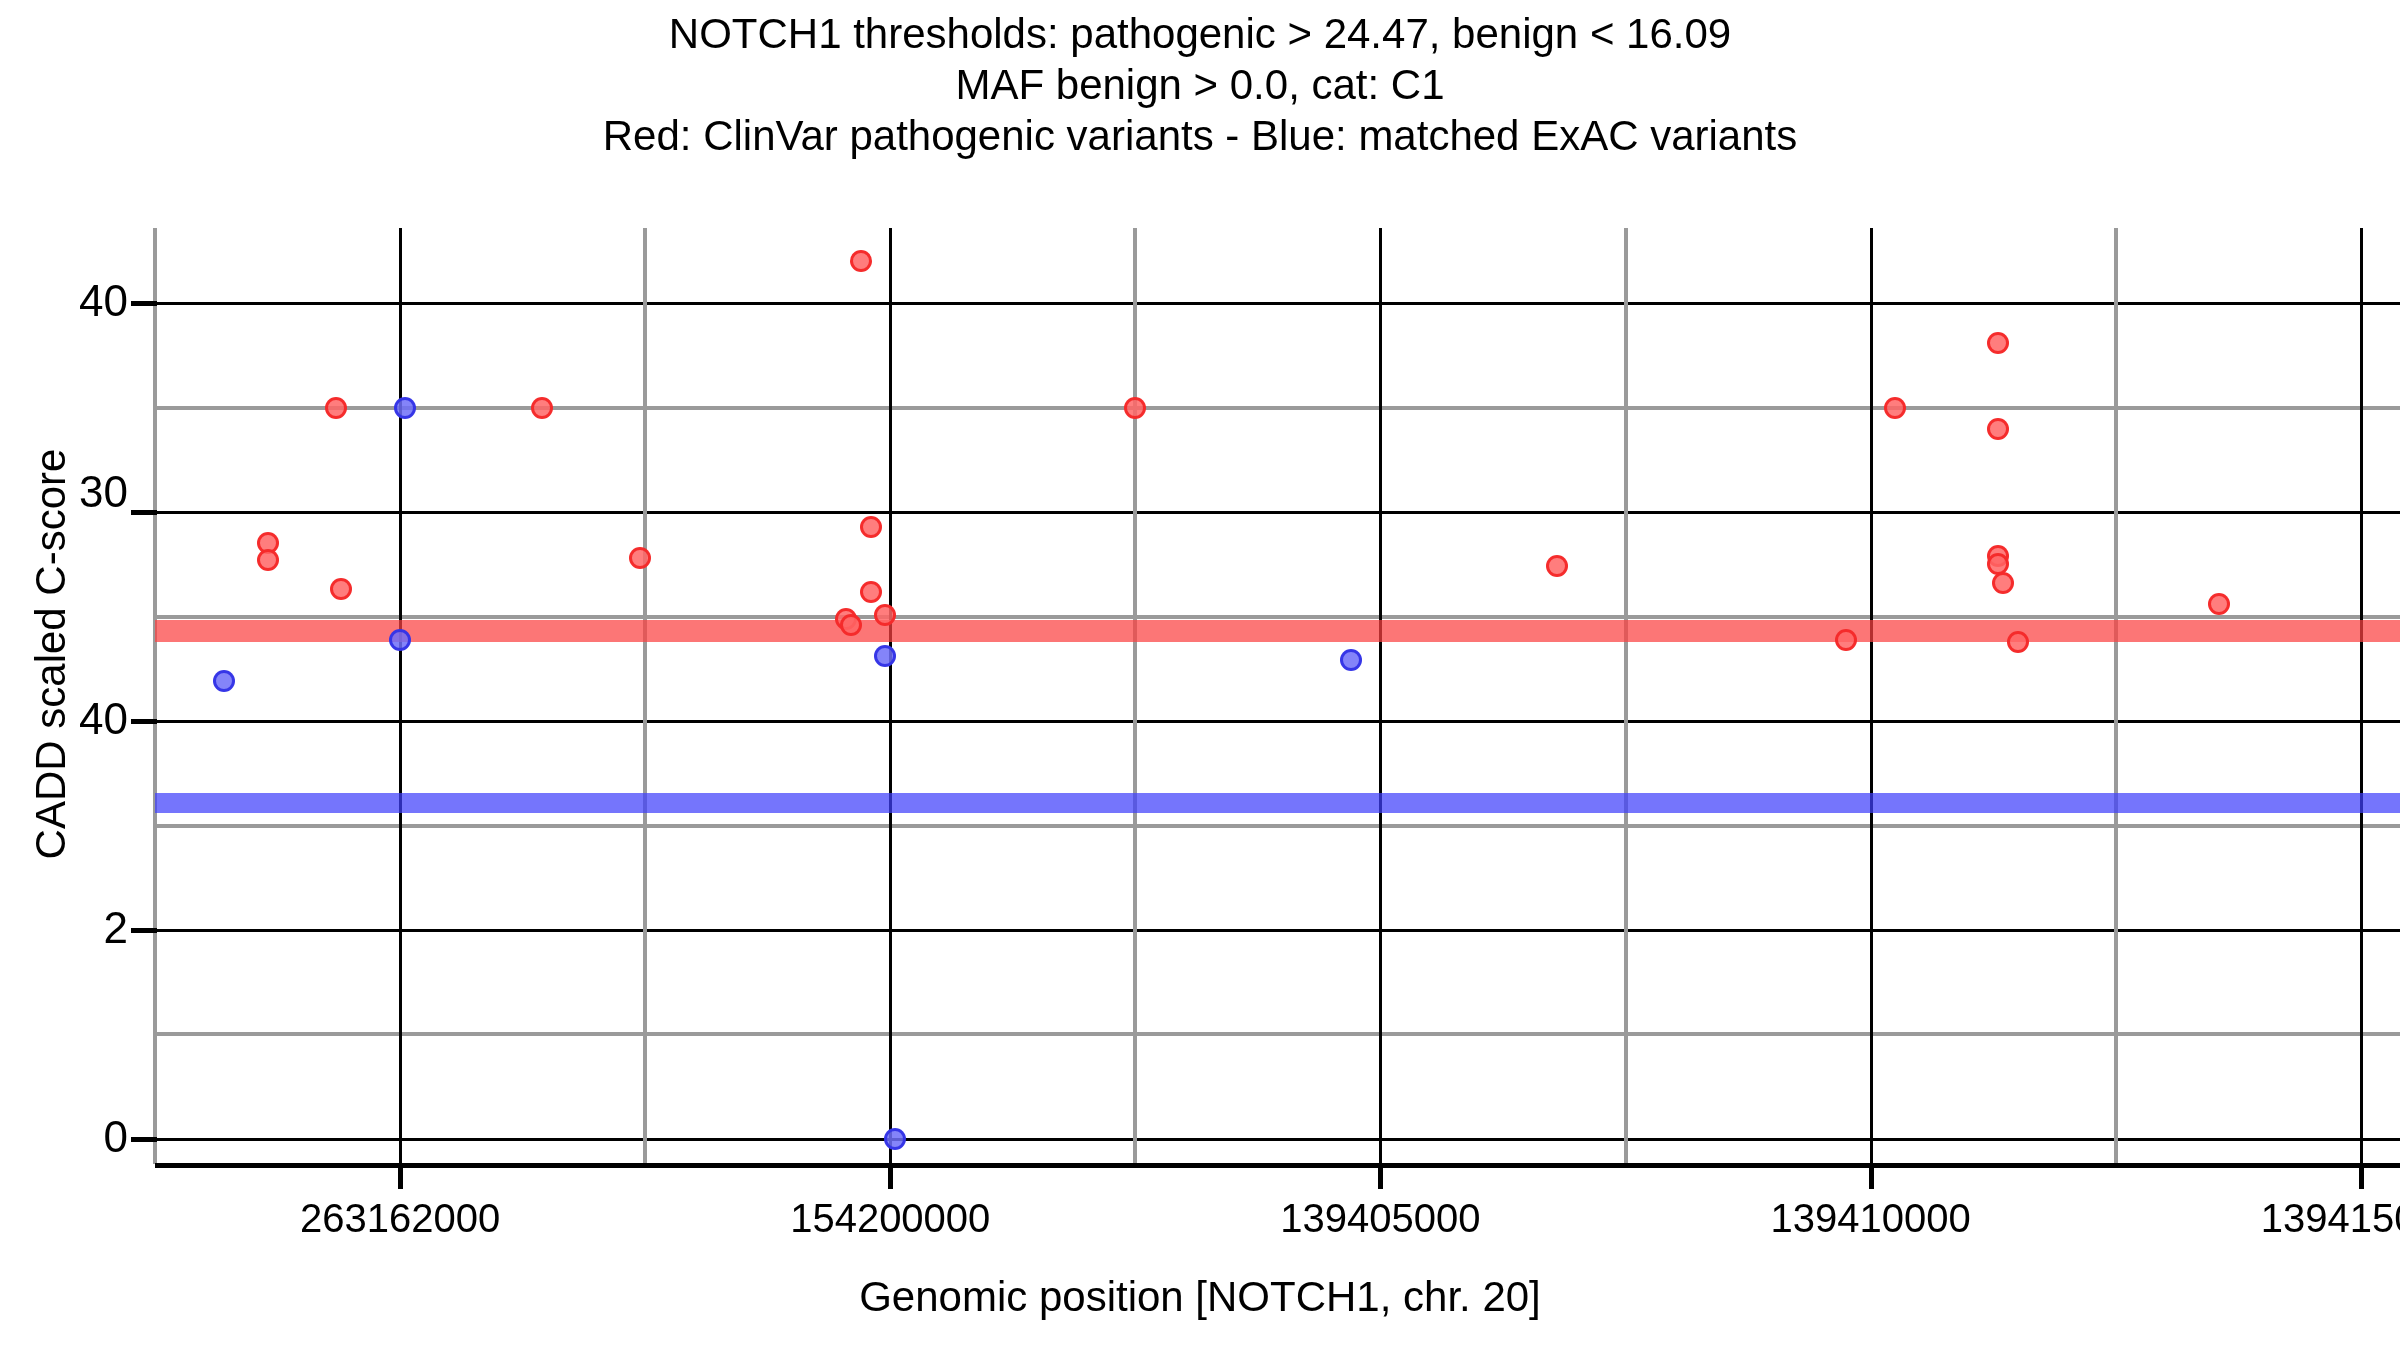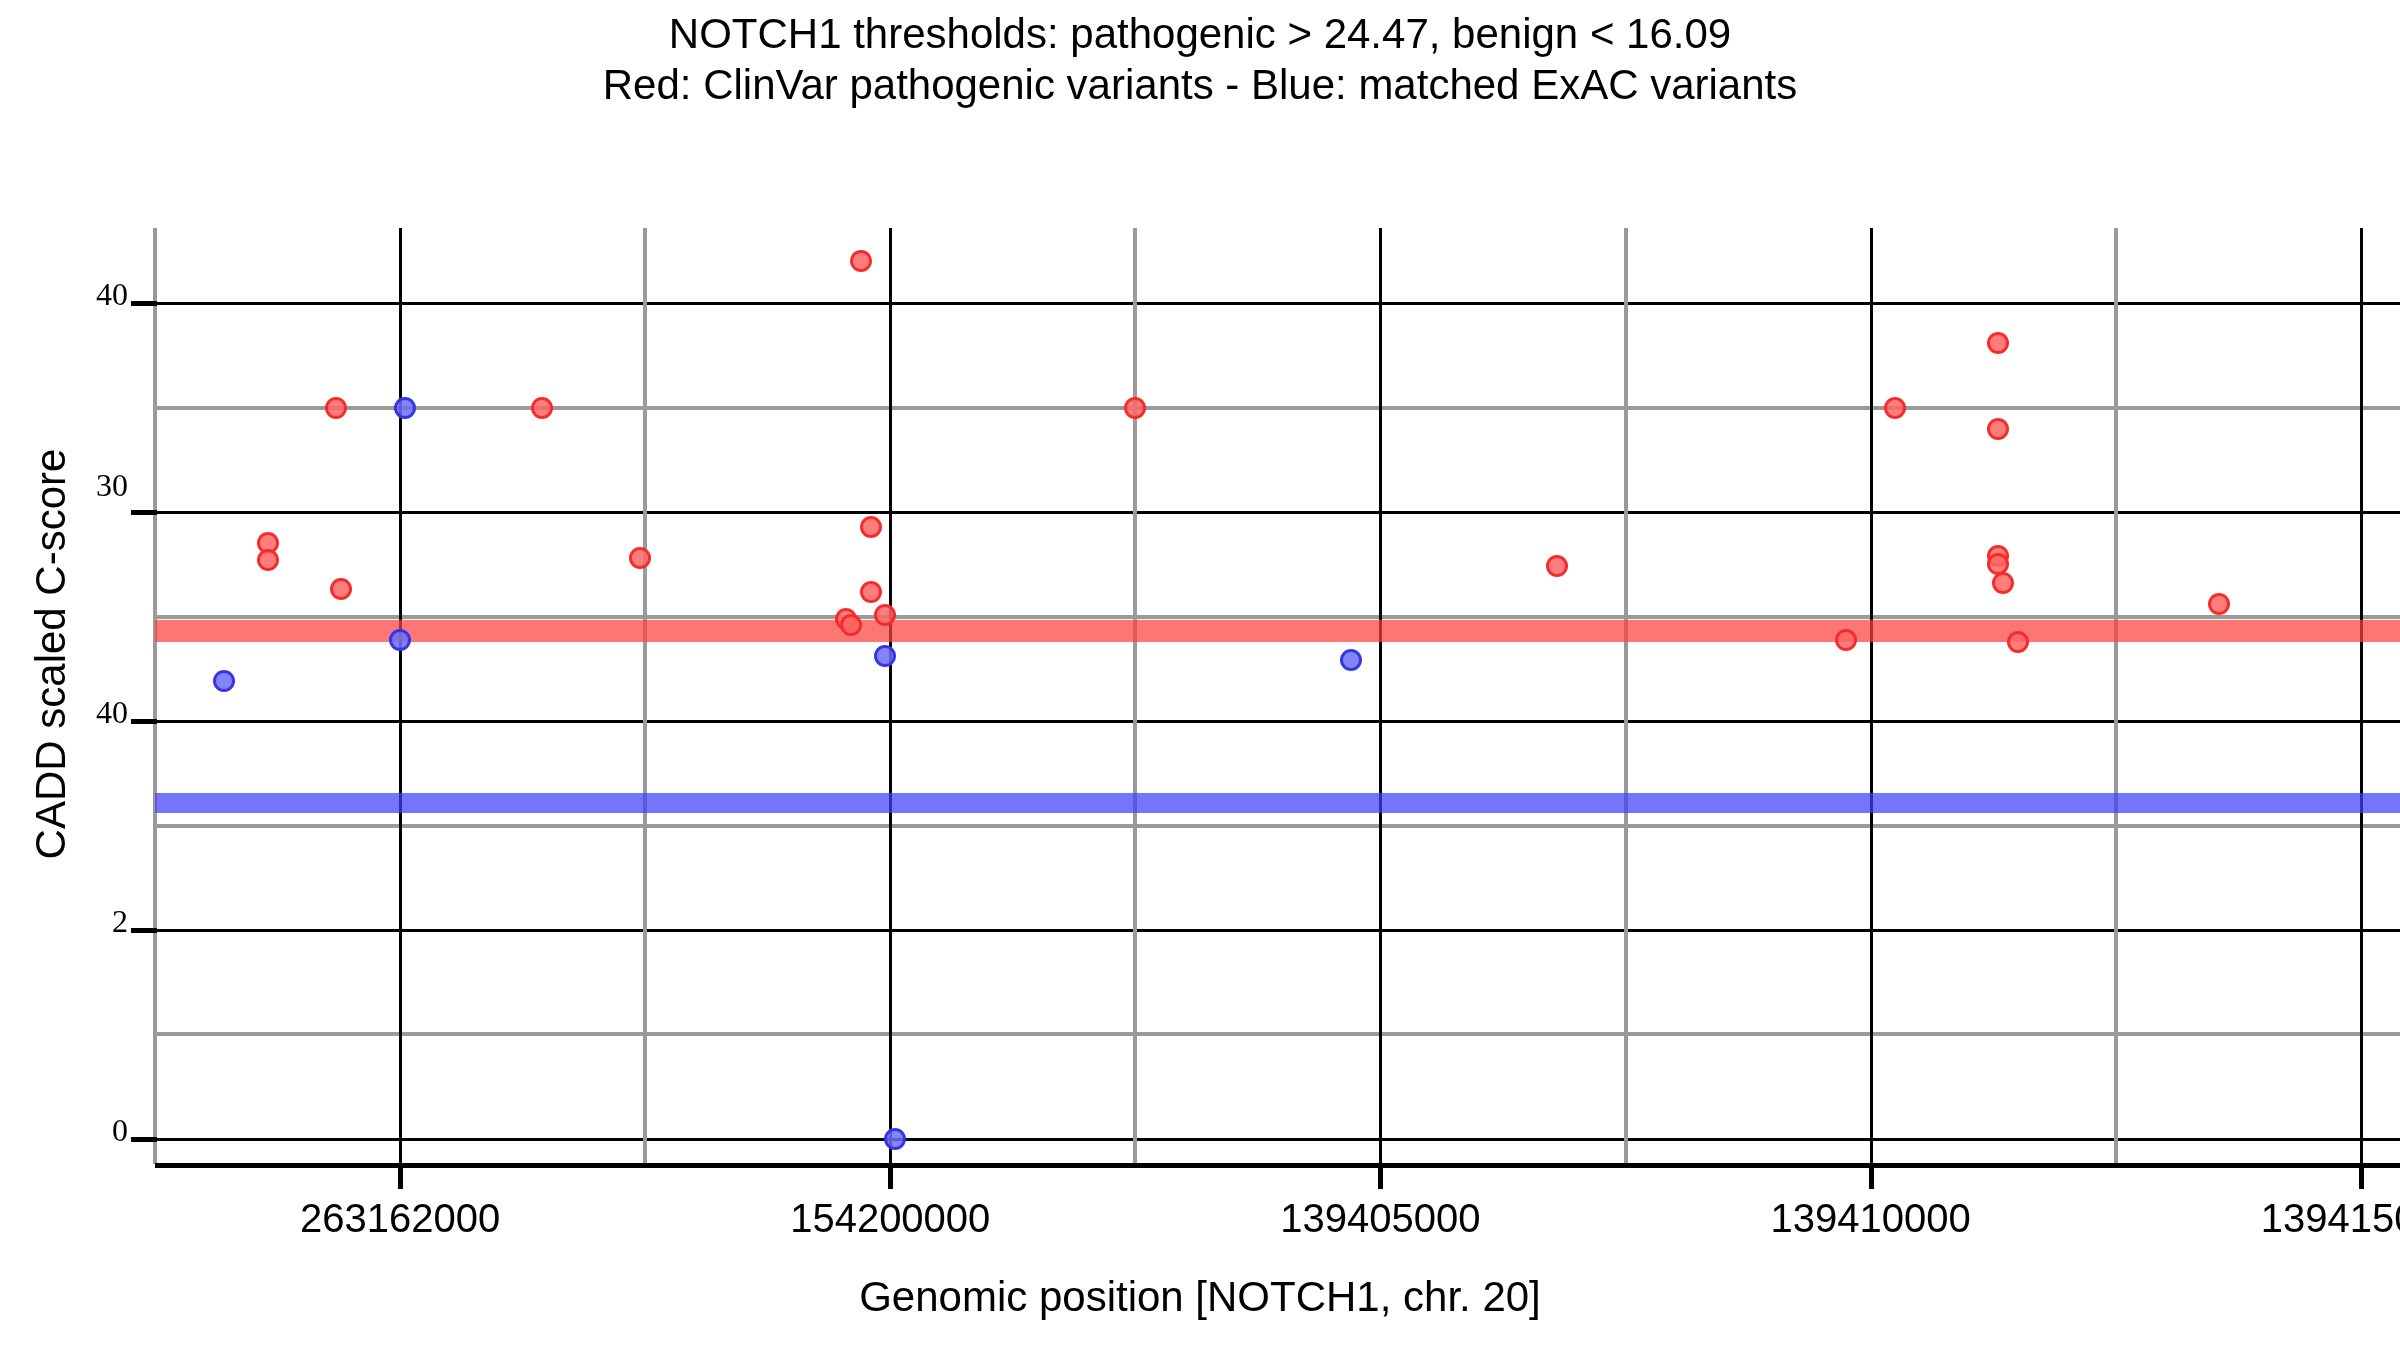--- a/index.html
+++ b/index.html
@@ -84,24 +84,23 @@
     position: absolute;
     left: 131px;
     width: 26px; height: 5px;
     background: #000000;
   }
   .ylab {
     position: absolute;
     left: 0;
     width: 128px;
     text-align: right;
-    font-size: 32px;
-    color: #000000;
-    white-space: nowrap;
-    font-family: Liberation Serif, serif;
+    font-size: 44px;
+    color: #000000;
+    white-space: nowrap;
   }
   .xtick {
     position: absolute;
     top: 1163px;
     width: 5px; height: 26px;
     background: #000000;
     margin-left: -2px;
   }
   .xtick-label {
     position: absolute;
@@ -133,20 +132,21 @@
     white-space: nowrap;
   }
 </style>
 </head>
 <body>
 
 <div id="figure">
 
   <div id="title-block">
     <span class="title-line">NOTCH1 thresholds: pathogenic &gt; 24.47, benign &lt; 16.09</span>
+    <span class="title-line">MAF benign &gt; 0.0, cat: C1</span>
     <span class="title-line">Red: ClinVar pathogenic variants - Blue: matched ExAC variants</span>
   </div>
 
   <div id="plot-area">
       <div class="hgrid" style="top: 804.464px;"></div>
       <div class="hgrid" style="top: 595.536px;"></div>
       <div class="hgrid" style="top: 386.607px;"></div>
       <div class="hgrid" style="top: 177.679px;"></div>
       <div class="hgrid major" style="top: 909.929px;"></div>
       <div class="hgrid major" style="top: 701px;"></div>

